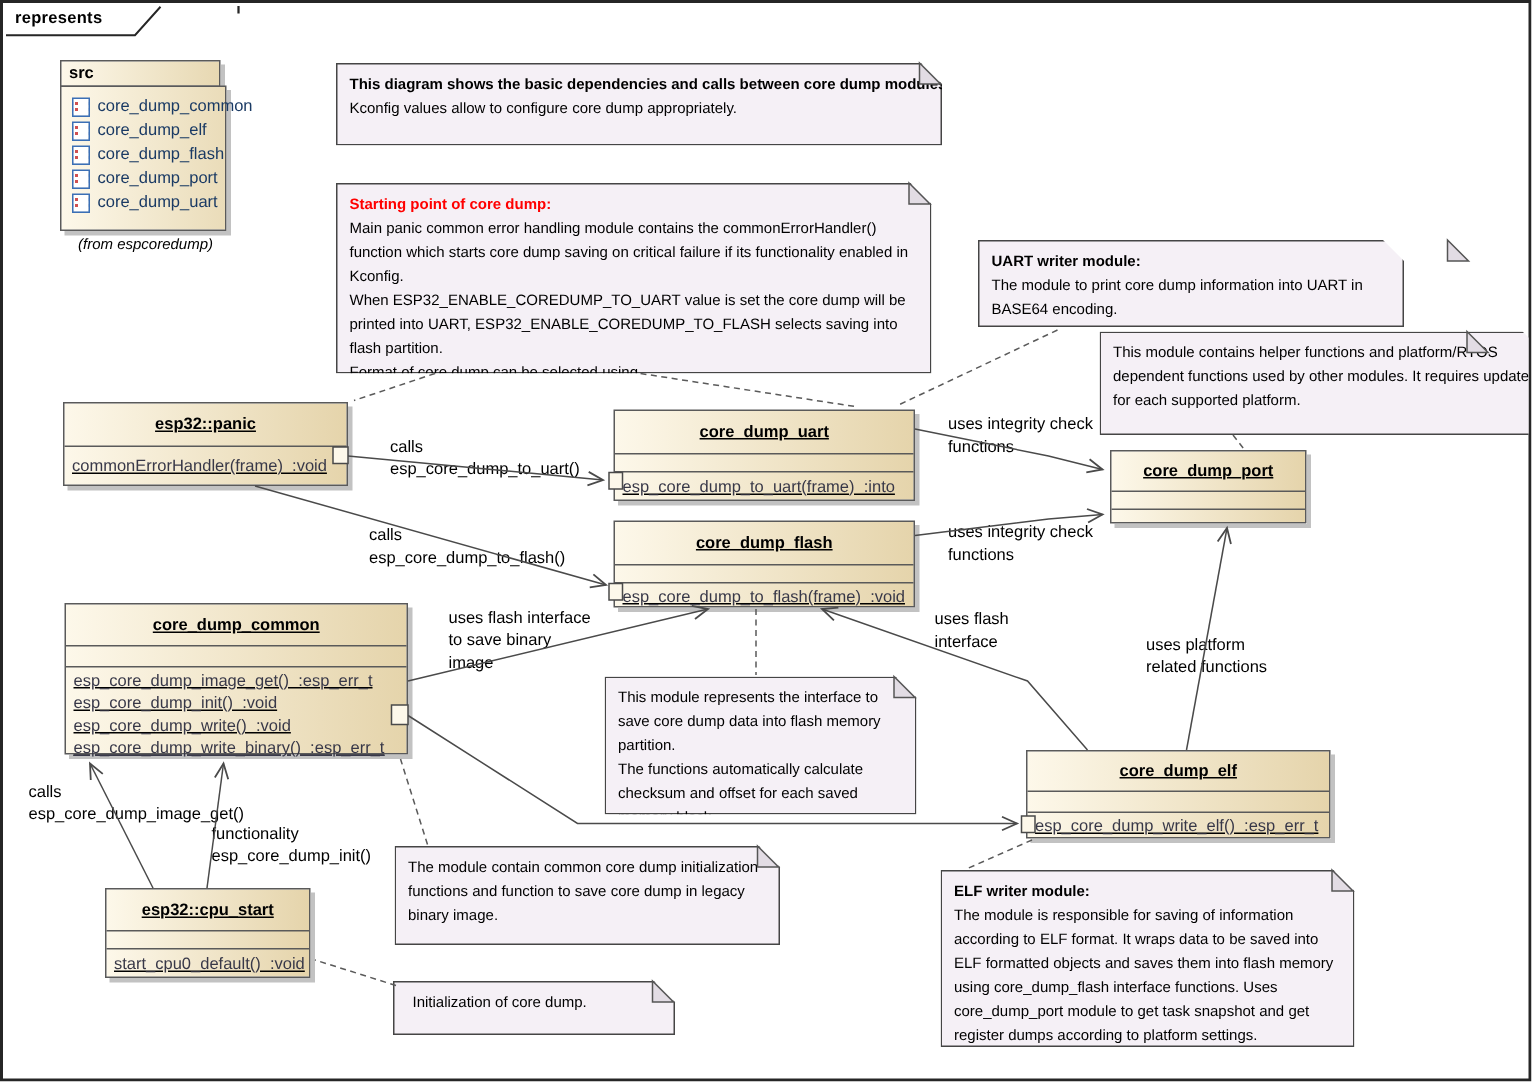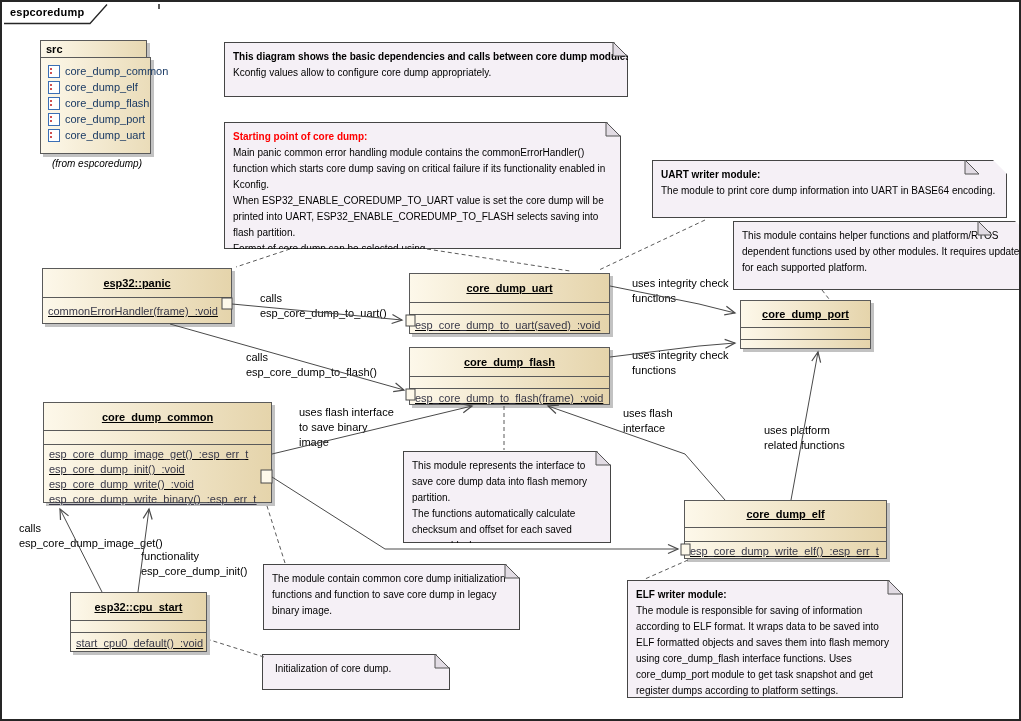--- a/index.html
+++ b/index.html
@@ -78,21 +78,21 @@
     white-space:pre-line; color:#000;
   }
   
   #overlay{position:absolute; left:0; top:0; z-index:4; pointer-events:none;}
 </style>
 </head>
 <body>
 
 <div id="canvas">
 
-  <div class="frame-tab-label">espcoredump</div>
+  <div class="frame-tab-label">represents</div>
 
   <div class="pkg-tab">
     <span>src</span>
   </div>
   <div class="pkg-body">
     <div class="pkg-item">
       <span class="file-icon"></span>
       <span class="txt">core_dump_common</span>
     </div>
     <div class="pkg-item">
@@ -119,21 +119,21 @@
     <div class="note-body">Kconfig values allow to configure core dump appropriately.</div>
   </div>
 
   <div class="note" style="left:222px; top:120px; width:397px; height:127px;">
     <div class="note-title red">Starting point of core dump:</div>
     <div class="note-body">Main panic  common error handling module contains the commonErrorHandler() function which starts core dump saving on critical failure if its functionality enabled in Kconfig.
 When ESP32_ENABLE_COREDUMP_TO_UART value is set the core dump will be printed into UART, ESP32_ENABLE_COREDUMP_TO_FLASH selects saving into flash partition.
 Format of core dump can be selected using ESP32_COREDUMP_DATA_FORMAT_ELF, ESP32_COREDUMP_DATA_FORMAT_BIN.</div>
   </div>
 
-  <div class="note" style="left:650px; top:158px; width:355px; height:58px;">
+  <div class="note" style="left:650px; top:158px; width:284px; height:58px;">
     <div class="note-title">UART writer module:</div>
     <div class="note-body">The module to print core dump information into UART in BASE64 encoding.</div>
   </div>
 
   <div class="note" style="left:731px; top:219px; width:296px; height:69px;">
     <div class="note-body">This module contains helper functions and platform/RTOS dependent functions used by other modules. It requires update for each supported platform.</div>
   </div>
 
   <div class="note" style="left:401px; top:449px; width:208px; height:92px;">
     <div class="note-body">This module represents the interface to save core dump data into flash memory partition.
@@ -157,21 +157,21 @@
     <div class="cls-title" style="height:28px;">esp32::panic</div>
     <div class="cls-methods">
         <div class="m">commonErrorHandler(frame)  :void</div>
       </div>
   </div>
 
   <div class="uml-class" style="left:407px; top:271px; width:201px; height:61px;">
     <div class="cls-title" style="height:28px;">core_dump_uart</div>
     <div class="cls-sep" style="height:11px;"></div>
     <div class="cls-methods">
-        <div class="m">esp_core_dump_to_uart(saved)  :void</div>
+        <div class="m">esp_core_dump_to_uart(frame)  :into</div>
       </div>
   </div>
 
   <div class="uml-class" style="left:407px; top:345px; width:201px; height:58px;">
     <div class="cls-title" style="height:28px;">core_dump_flash</div>
     <div class="cls-sep" style="height:11px;"></div>
     <div class="cls-methods">
         <div class="m">esp_core_dump_to_flash(frame)  :void</div>
       </div>
   </div>

